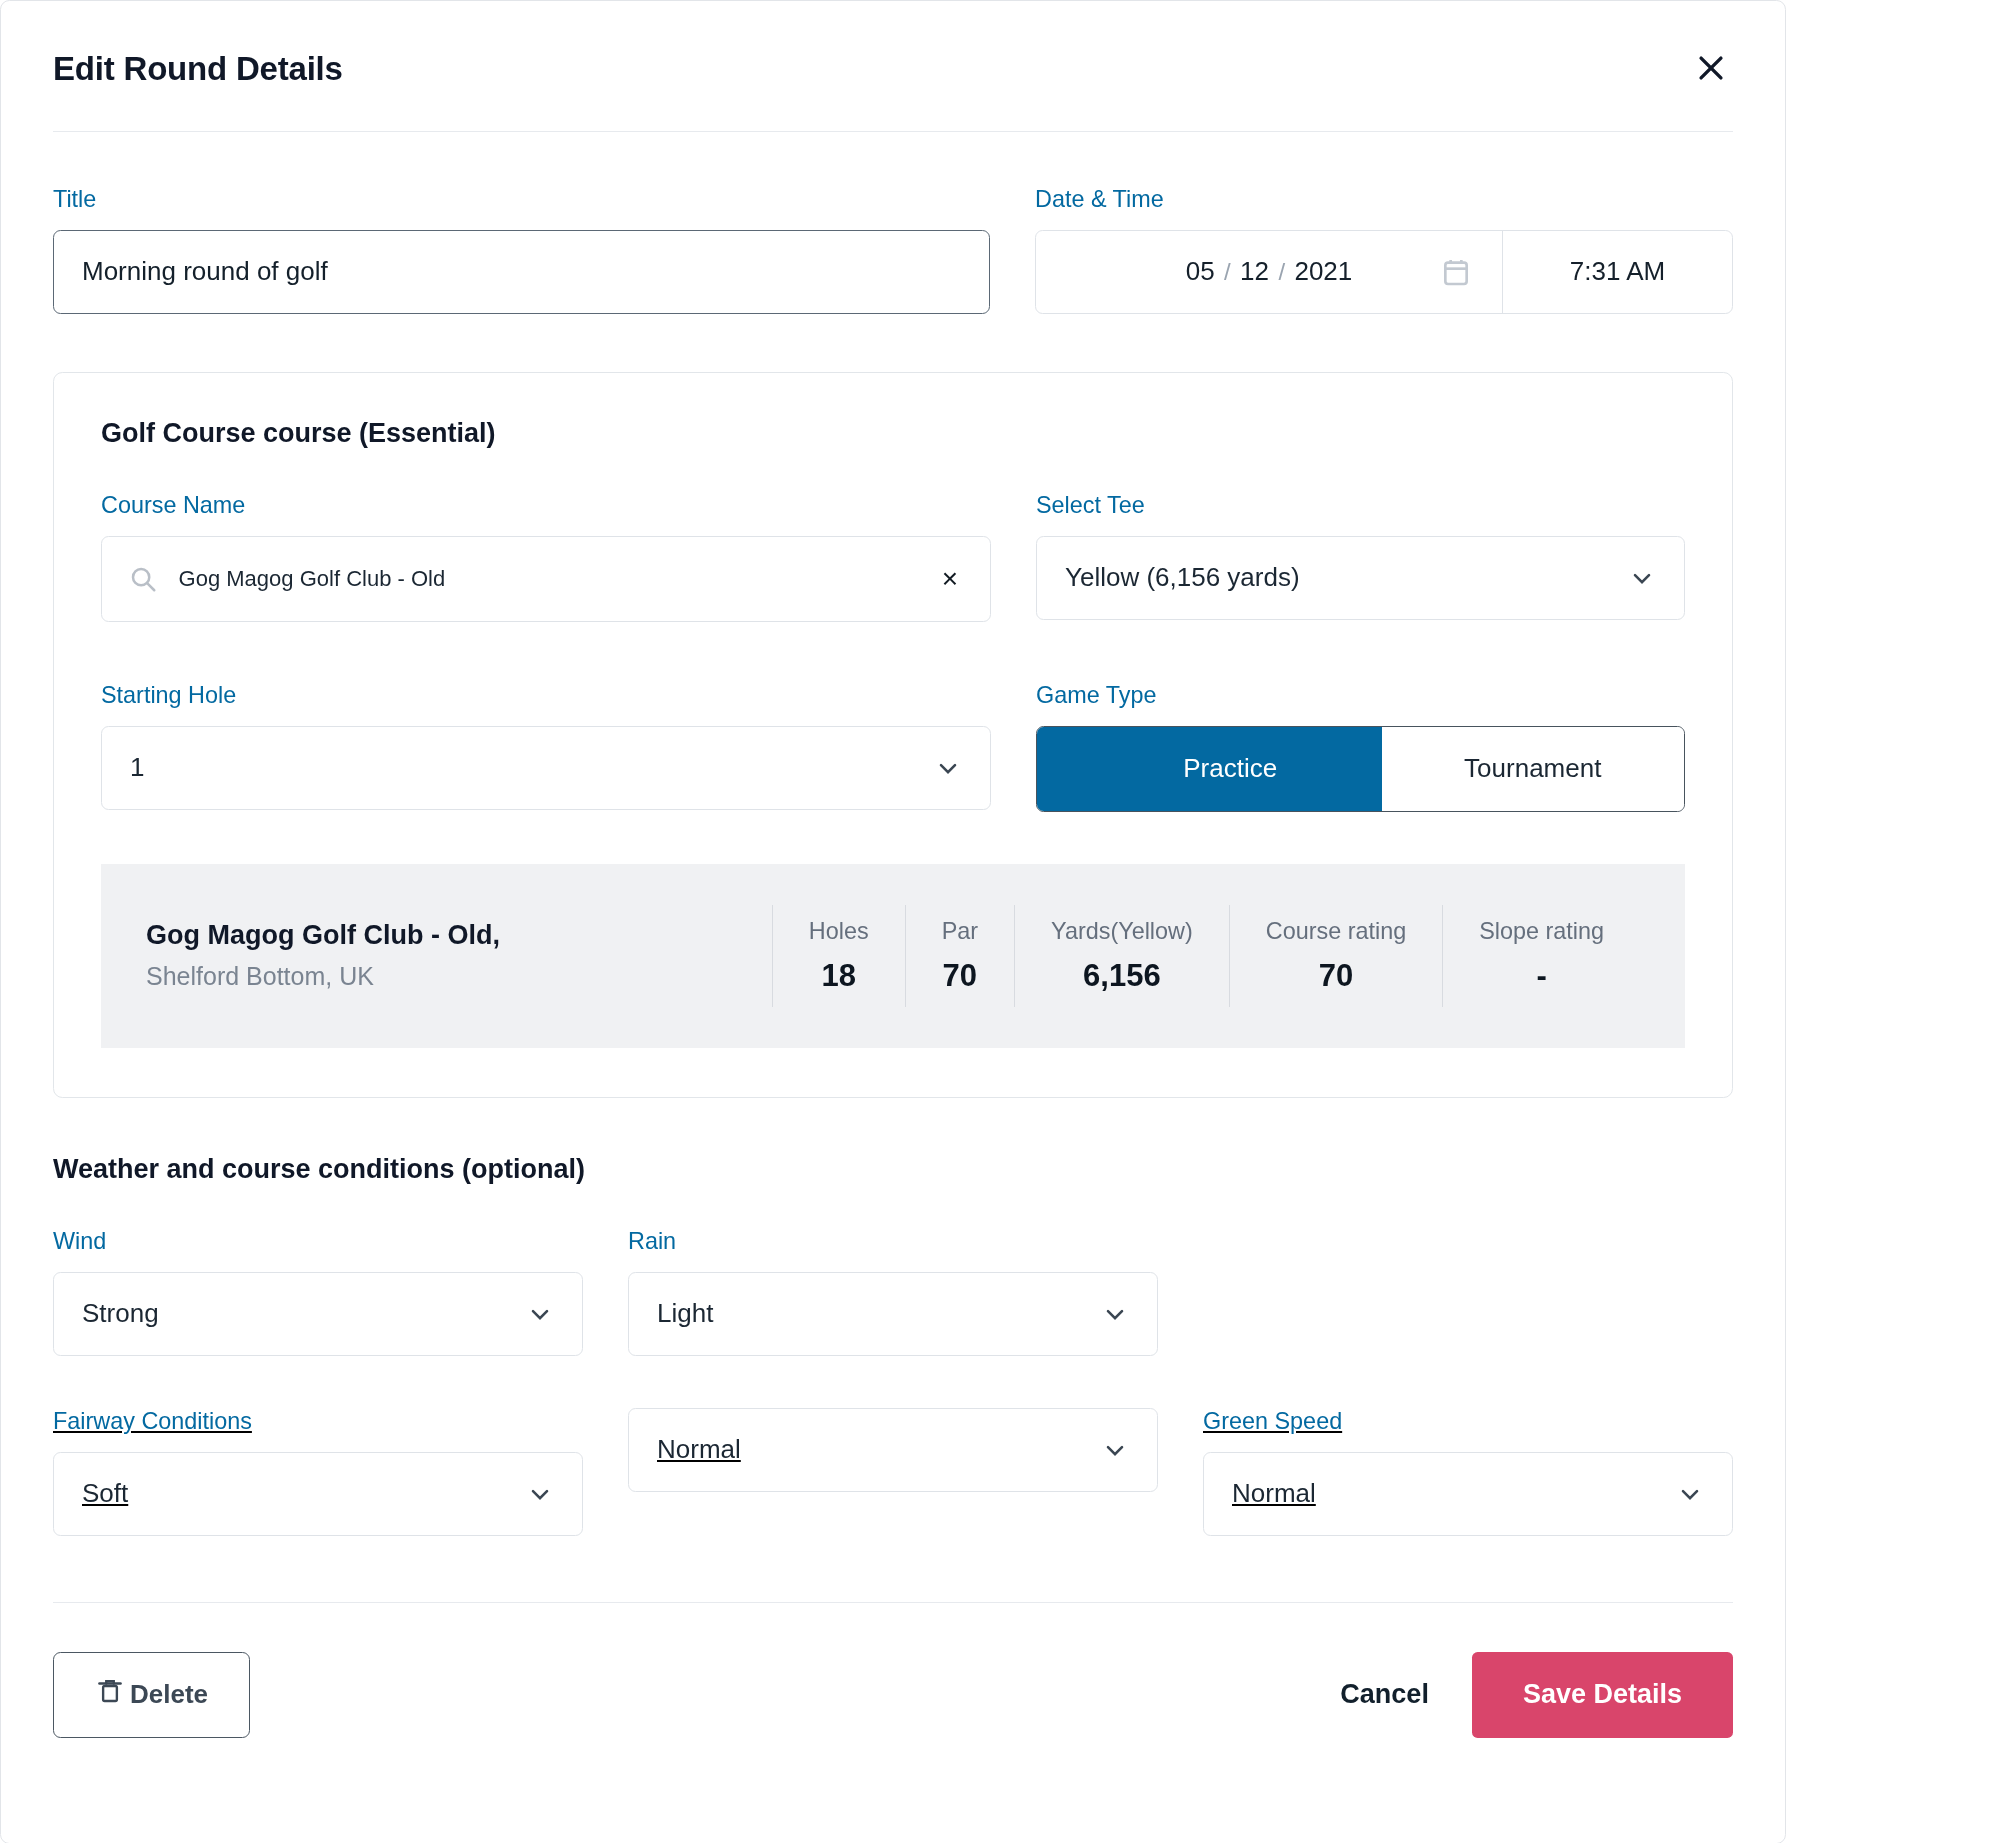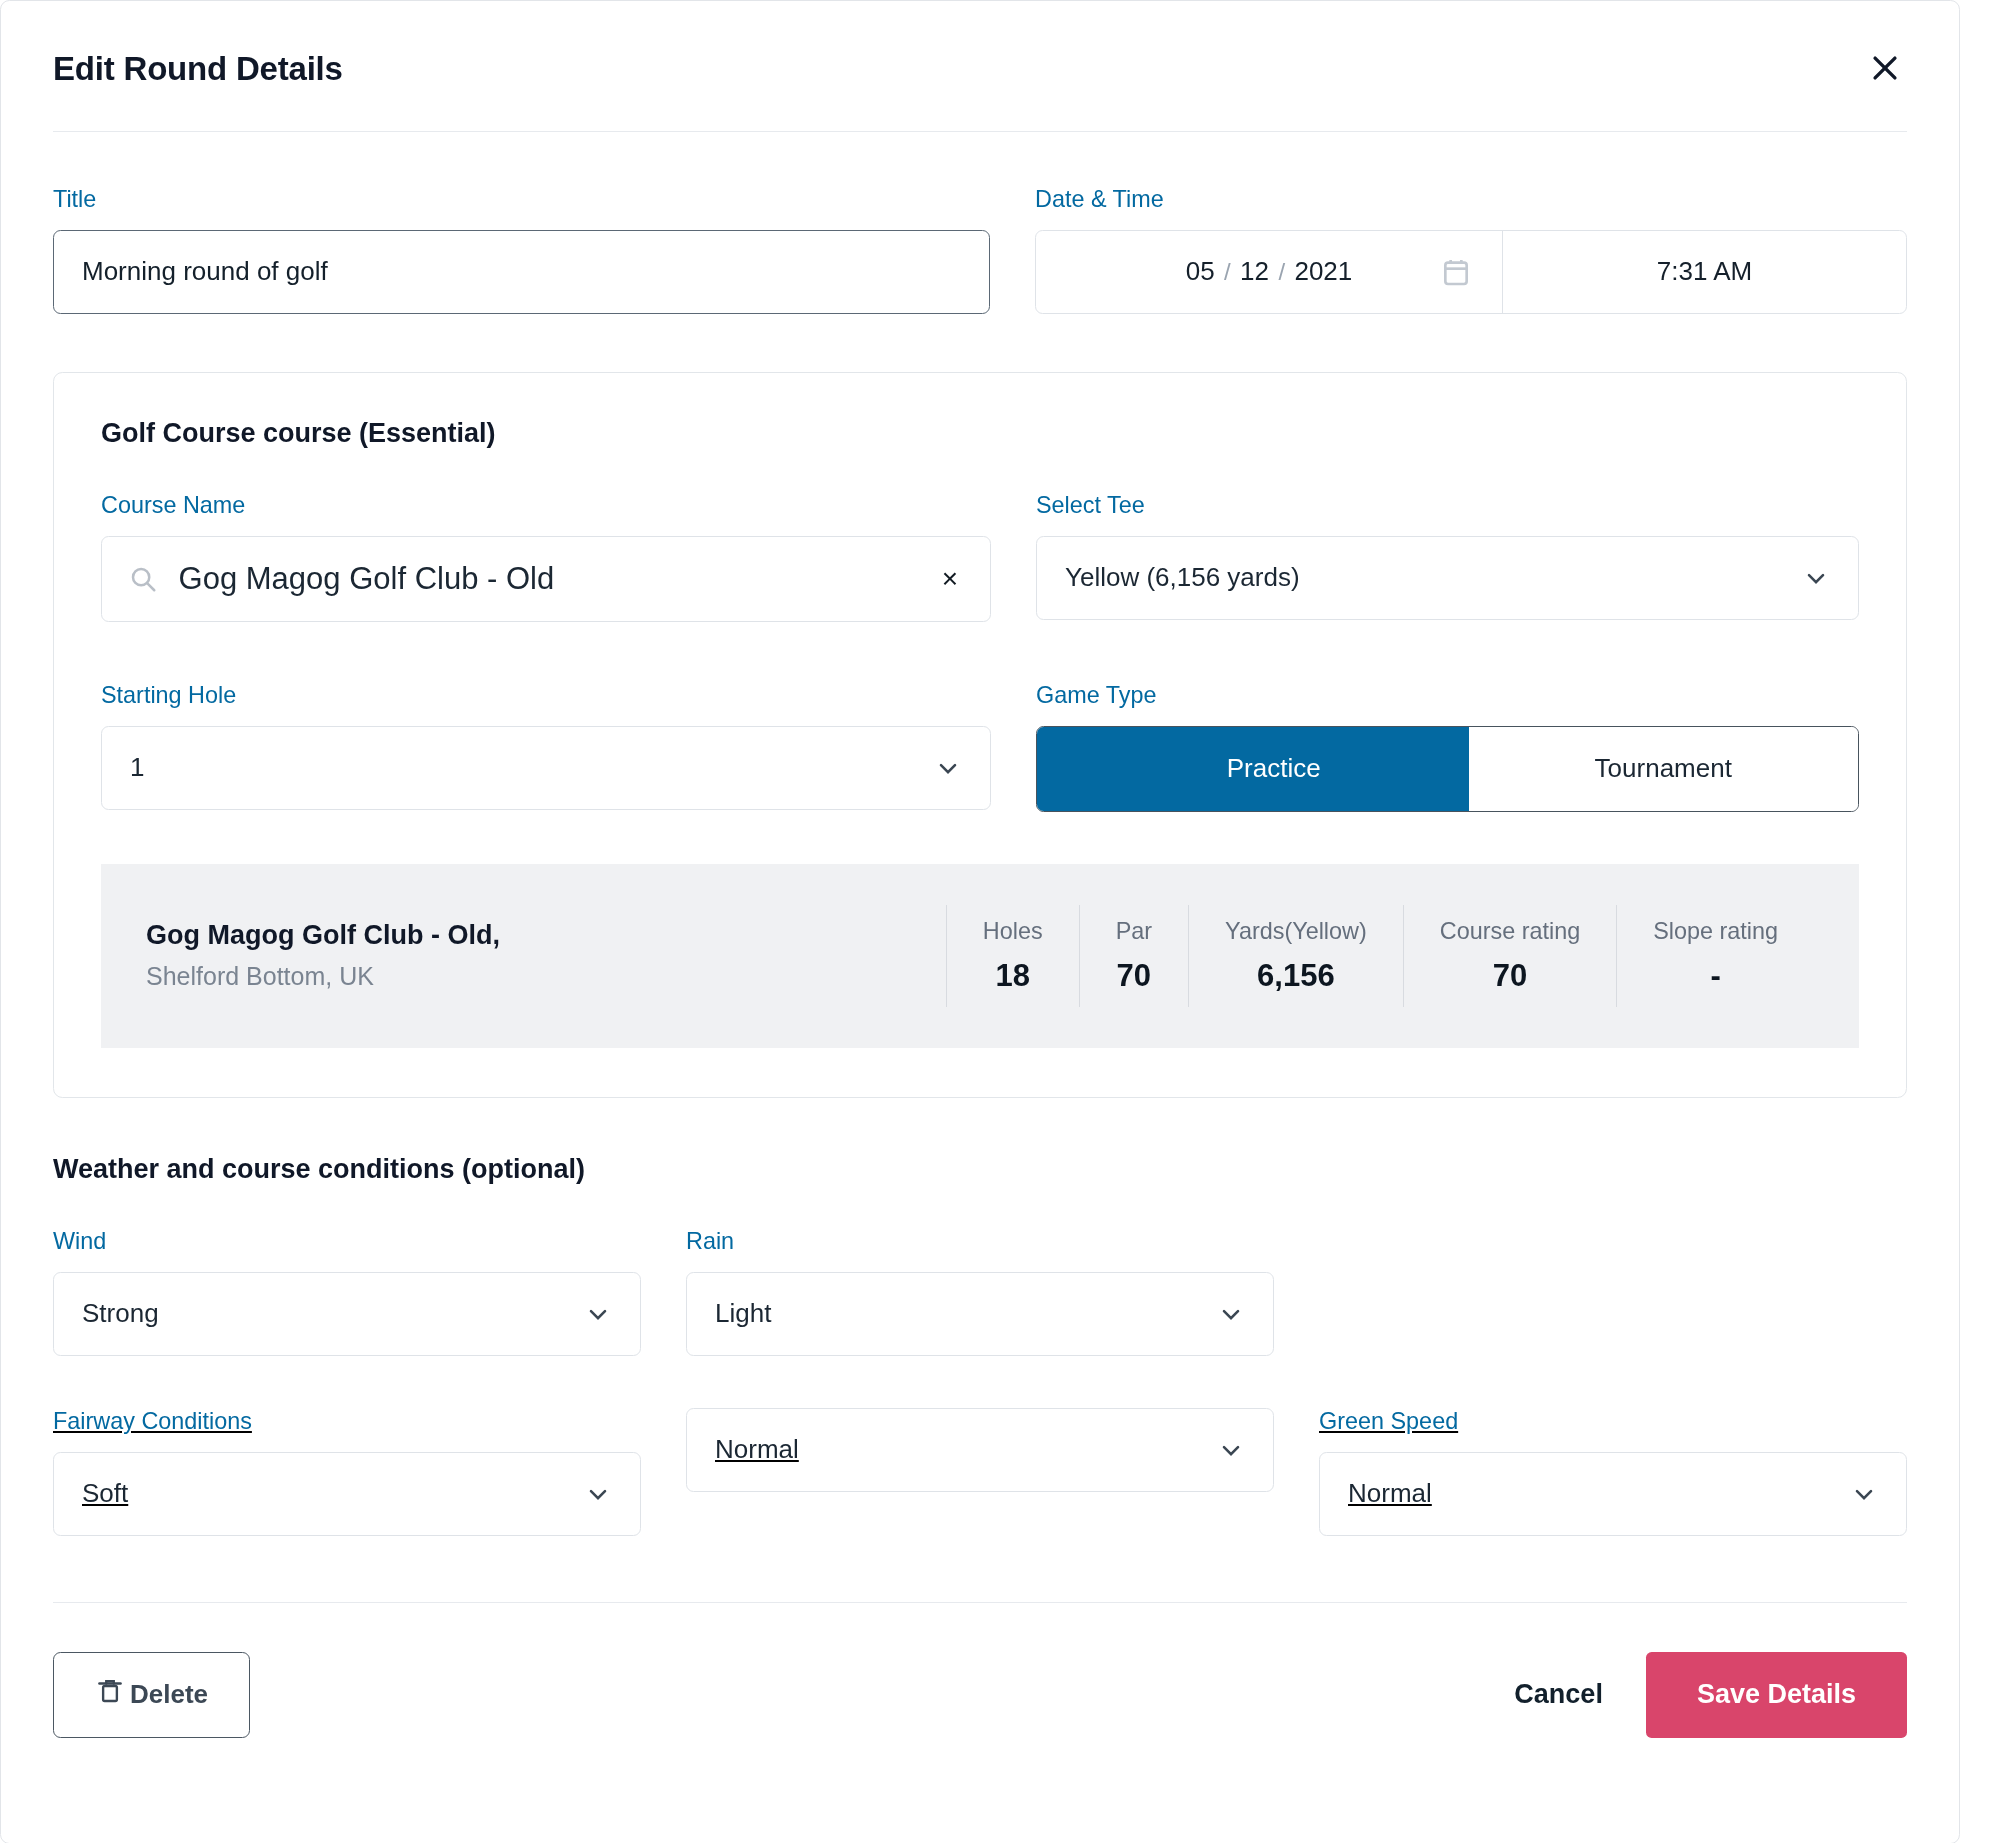--- a/index.html
+++ b/index.html
@@ -6,21 +6,21 @@
 
   html, body {
     width: 1996px;
     height: 1844px;
     background: #ffffff;
     font-family: "Liberation Sans", sans-serif;
   }
 
   .modal {
     position: relative;
-    width: 1960px;
+    width: 1786px;
     height: 1844px;
     background: #ffffff;
     border: 0.9px solid #e2e5e9;
     border-radius: 9.4px;
     overflow: hidden;
   }
 
   
   .modal-header {
     position: relative;
@@ -169,21 +169,21 @@
     width: 100%;
     height: 86px;
     border: 0.9px solid #dfe3e8;
     border-radius: 7.5px;
     background: #fff;
     display: flex;
     align-items: center;
     padding: 0 26px;
   }
   .search-icon { display: flex; margin-right: 20.6px; }
-  .search-text { font-size: 31px; color: #1b2733; }
+  .search-text { font-size: 22px; color: #1b2733; }
   .clear-x {
     position: absolute;
     right: 32px;
     top: 50%;
     transform: translateY(-50%);
     font-size: 28px;
     color: #111a22;
     cursor: pointer;
     line-height: 1;
   }

